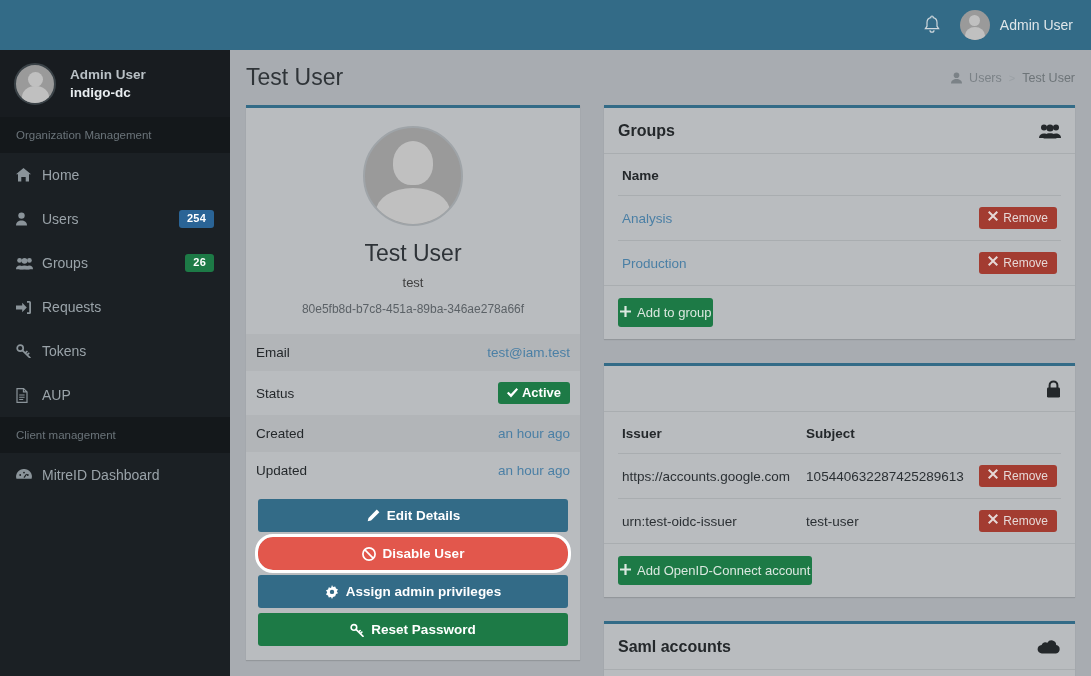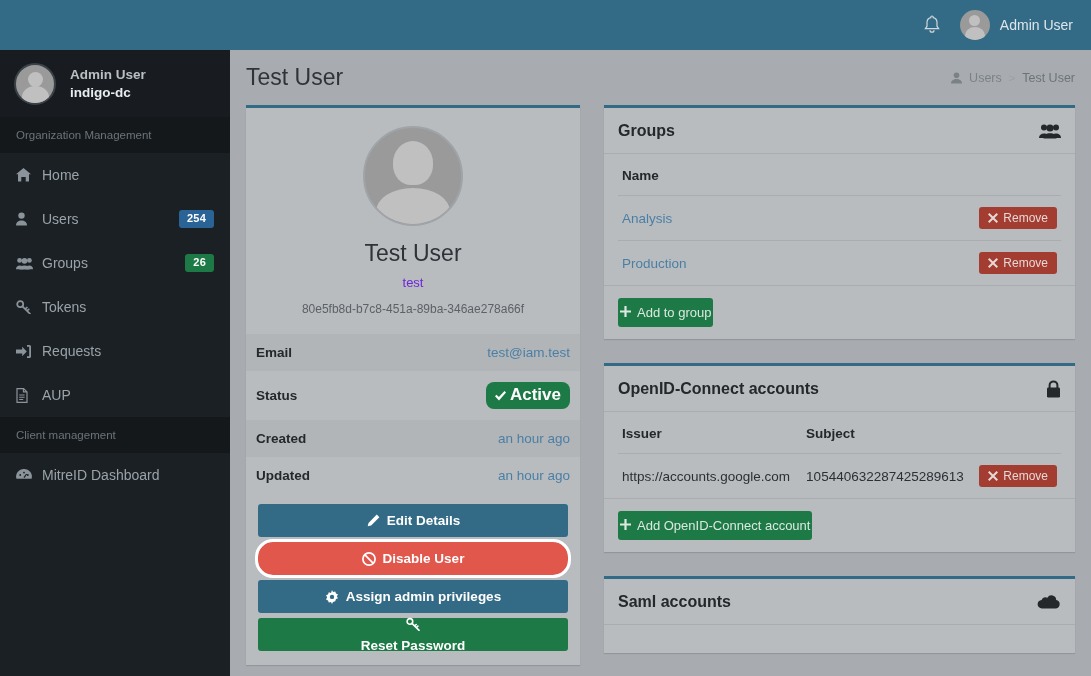--- a/index.html
+++ b/index.html
@@ -111,64 +111,64 @@
   }
   .panel-title { font-size: 16px; font-weight: 700; color: #24282b; }
   .panel-ico { margin-left: auto; color: #24282b; display: flex; align-items: center; }
   .panel-body { padding: 0 14px; }
   .panel-foot { padding: 12px 14px; border-top: 1px solid #a9adb0; }
 
   
   .profile-top { padding: 18px 0 6px; text-align: center; }
   .profile-av { width: 100px; height: 100px; margin: 0 auto; border: 2px solid #9fa4a8; }
   .profile-name { font-size: 23px; color: #2e3338; margin-top: 14px; font-weight: 400; }
-  .profile-username { font-size: 13px; color: #6d28d9; margin-top: 8px; }
+  .profile-username { font-size: 13px; color: #404040; margin-top: 8px; }
   .profile-uuid { font-size: 12px; color: #5b6166; margin-top: 12px; margin-bottom: 12px; }
 
   .kv-table { width: 100%; border-collapse: collapse; }
   .kv-table tr:nth-child(odd) { background: #b2b5b8; }
   .kv-table td {
     padding: 11px 10px; font-size: 13.5px; vertical-align: middle;
   }
-  .kv-key { font-weight: 700; color: #24282b; }
+  .kv-key { font-weight: 400; color: #24282b; }
   .kv-val { text-align: right; }
   .kv-link { color: #4a7fa5; }
   .pill {
-    display: inline-block; background: #1d7a46; color: #fff; font-size: 17px;
-    font-weight: 700; padding: 3px 9px; border-radius: 8px; text-align: right;
+    display: inline-block; background: #1d7a46; color: #fff; font-size: 13px;
+    font-weight: 700; padding: 3px 9px; border-radius: 3px; text-align: right;
   }
 
   .btn-stack { padding: 10px 12px 14px; display: flex; flex-direction: column; gap: 5px; }
   .btn {
     display: flex; align-items: center; justify-content: center; gap: 7px;
     height: 33px; border: none; border-radius: 3px; color: #fff;
     font-size: 13.5px; font-weight: 700; cursor: pointer; width: 100%;
     font-family: "Liberation Sans", sans-serif;
   }
   .btn-blue { background: #336b87; align-items: center; }
   .btn-red { background: #e2574c; }
-  .btn-green { background: #1d7a46; flex-direction: column; }
+  .btn-green { background: #1d7a46; }
   .btn-focus { outline: 3px solid #ffffff; outline-offset: 0; position: relative; z-index: 2; border-radius: 15px; }
   .btn-ico { display: flex; align-items: center; }
 
   
   .dt { width: 100%; border-collapse: collapse; }
   .dt th {
     text-align: left; font-size: 13.5px; font-weight: 700; color: #24282b;
     padding: 14px 4px 12px; border-bottom: 1px solid #a9adb0;
   }
   .dt td {
     padding: 11px 4px; font-size: 13.5px; color: #2b3034;
     border-bottom: 1px solid #a9adb0; vertical-align: middle;
   }
   .dt tr:last-child td { border-bottom: none; }
   .dt-link { color: #4a7fa5; cursor: pointer; }
   .td-action { text-align: right; width: 1%; white-space: nowrap; }
   .btn-sm {
-    display: inline-flex; align-items: center; gap: 5px; background: #a33c31;
+    display: inline-flex; align-items: flex-start; gap: 5px; background: #a33c31;
     color: #e6d8d6; font-size: 12px; padding: 4px 9px; border: none;
     border-radius: 3px; cursor: pointer; font-family: "Liberation Sans", sans-serif;
   }
   .btn-add {
     display: inline-flex; align-items: center; gap: 6px; background: #1d7a46;
     color: #dbe8e0; font-size: 13px; padding: 7px 2px; border: none;
     border-radius: 3px; cursor: pointer; font-family: "Liberation Sans", sans-serif;
   }
   .panel-empty { height: 28px; }
 </style>
@@ -233,35 +233,35 @@
             <path d="M0 12.2c0-2.4 1.7-3.7 3.8-3.7S7.5 9.8 7.5 12.2z" fill="currentColor"></path>
             <path d="M9.5 12.2c0-2.4 1.7-3.7 3.8-3.7S17 9.8 17 12.2z" fill="currentColor"></path>
             <path d="M3.4 12.6c0-2.7 2.1-4.2 5.1-4.2s5.1 1.5 5.1 4.2z" fill="currentColor"></path>
           </svg>
         </span>
         <span class="sb-label">Groups</span>
         <span class="sb-badge" style="background: rgb(29, 122, 70);">26</span>
       </div>
       <div class="sb-item">
         <span class="sb-ico">
+          <svg width="15" height="13" viewBox="0 0 15 13">
+            <path d="M0 4.4h6.2V1.8l4.6 4.7-4.6 4.7V8.6H0z" fill="currentColor"></path>
+            <path d="M11 0h2.4a1.6 1.6 0 011.6 1.6v9.8A1.6 1.6 0 0113.4 13H11v-1.8h2.2V1.8H11z" fill="currentColor"></path>
+          </svg>
+        </span>
+        <span class="sb-label">Requests</span>
+      </div>
+      <div class="sb-item">
+        <span class="sb-ico">
           <svg width="15" height="14" viewBox="0 0 15 14">
             <circle cx="4.2" cy="4.2" r="3" fill="none" stroke="currentColor" stroke-width="1.7"></circle>
             <path d="M6.4 6.3L14 13.8M9.2 9.2l1.7-1.7M11 11l1.7-1.7" stroke="currentColor" stroke-width="1.7" fill="none" stroke-linecap="round"></path>
           </svg>
         </span>
         <span class="sb-label">Tokens</span>
-      </div>
-      <div class="sb-item">
-        <span class="sb-ico">
-          <svg width="15" height="13" viewBox="0 0 15 13">
-            <path d="M0 4.4h6.2V1.8l4.6 4.7-4.6 4.7V8.6H0z" fill="currentColor"></path>
-            <path d="M11 0h2.4a1.6 1.6 0 011.6 1.6v9.8A1.6 1.6 0 0113.4 13H11v-1.8h2.2V1.8H11z" fill="currentColor"></path>
-          </svg>
-        </span>
-        <span class="sb-label">Requests</span>
       </div>
       <div class="sb-item">
         <span class="sb-ico">
           <svg width="12" height="15" viewBox="0 0 12 15">
             <path d="M1 .6h6.6L11 4v10.4H1z" fill="none" stroke="currentColor" stroke-width="1.2"></path>
             <path d="M7.4.8v3.1H10.8M3.2 7h5.4M3.2 9.3h5.4M3.2 11.5h4" stroke="currentColor" stroke-width="1.1" fill="none"></path>
           </svg>
         </span>
         <span class="sb-label">AUP</span>
       </div>
@@ -430,21 +430,20 @@
                   <path d="M4.4 0h2.2v4.4H11v2.2H6.6V11H4.4V6.6H0V4.4h4.4z" fill="#dbe8e0"></path>
                 </svg>
             </span>
             <span>Add to group</span>
           </button>
         </div>
       </div>
 
       <div class="panel">
         <div class="panel-head">
-          <div class="panel-title">OpenID-Connect accounts</div>
           <div class="panel-ico">
             <svg width="15" height="18" viewBox="0 0 15 18">
               <path d="M3.6 8V5.3a3.9 3.9 0 017.8 0V8" fill="none" stroke="#24282b" stroke-width="2"></path>
               <rect x="1" y="7.6" width="13" height="10" rx="1.4" fill="#24282b"></rect>
             </svg>
           </div>
         </div>
         <div class="panel-body">
           <table class="dt">
             <thead>
@@ -460,20 +459,32 @@
                   <td>105440632287425289613</td>
                   <td class="td-action"><button class="btn-sm">
                       <span style="display:inline-flex;">
                         <svg width="10" height="10" viewBox="0 0 10 10">
                           <path d="M1.4 0L5 3.6 8.6 0 10 1.4 6.4 5 10 8.6 8.6 10 5 6.4 1.4 10 0 8.6 3.6 5 0 1.4z" fill="#e6d8d6"></path>
                         </svg>
                       </span>
                       <span>Remove</span>
                     </button></td>
                 </tr>
+                <tr>
+                  <td>urn:test-oidc-issuer</td>
+                  <td>test-user</td>
+                  <td class="td-action"><button class="btn-sm">
+                      <span style="display:inline-flex;">
+                        <svg width="10" height="10" viewBox="0 0 10 10">
+                          <path d="M1.4 0L5 3.6 8.6 0 10 1.4 6.4 5 10 8.6 8.6 10 5 6.4 1.4 10 0 8.6 3.6 5 0 1.4z" fill="#e6d8d6"></path>
+                        </svg>
+                      </span>
+                      <span>Remove</span>
+                    </button></td>
+                </tr>
               </tbody>
           </table>
         </div>
         <div class="panel-foot">
           <button class="btn-add">
             <span>
               <svg width="11" height="11" viewBox="0 0 11 11">
                   <path d="M4.4 0h2.2v4.4H11v2.2H6.6V11H4.4V6.6H0V4.4h4.4z" fill="#dbe8e0"></path>
                 </svg>
             </span>

